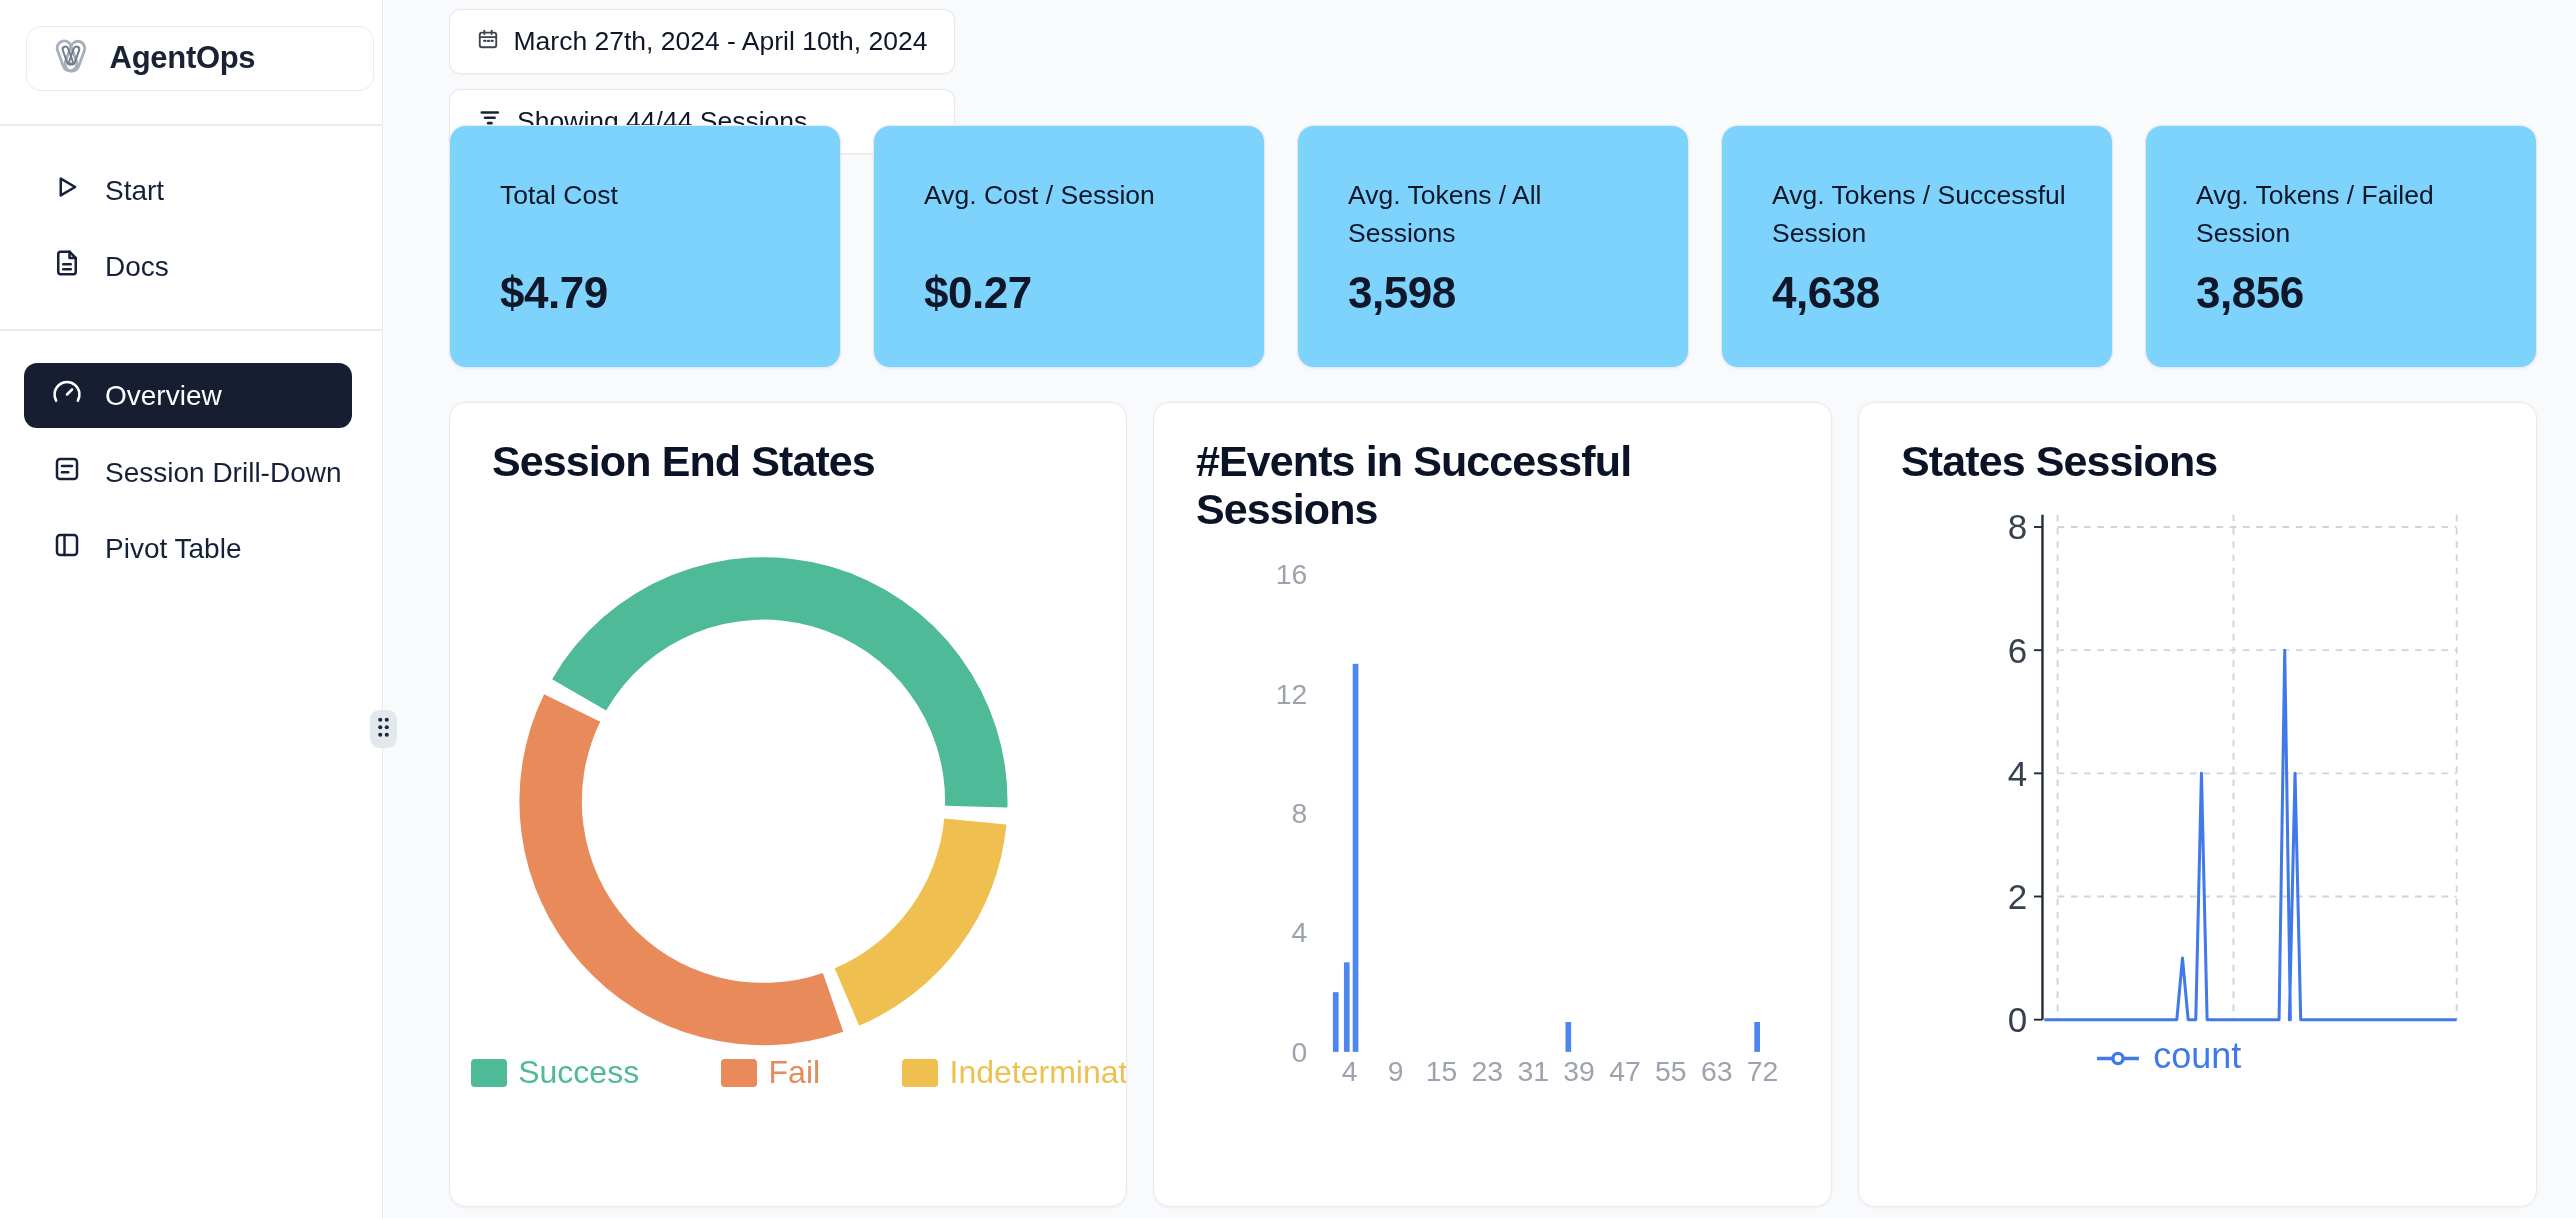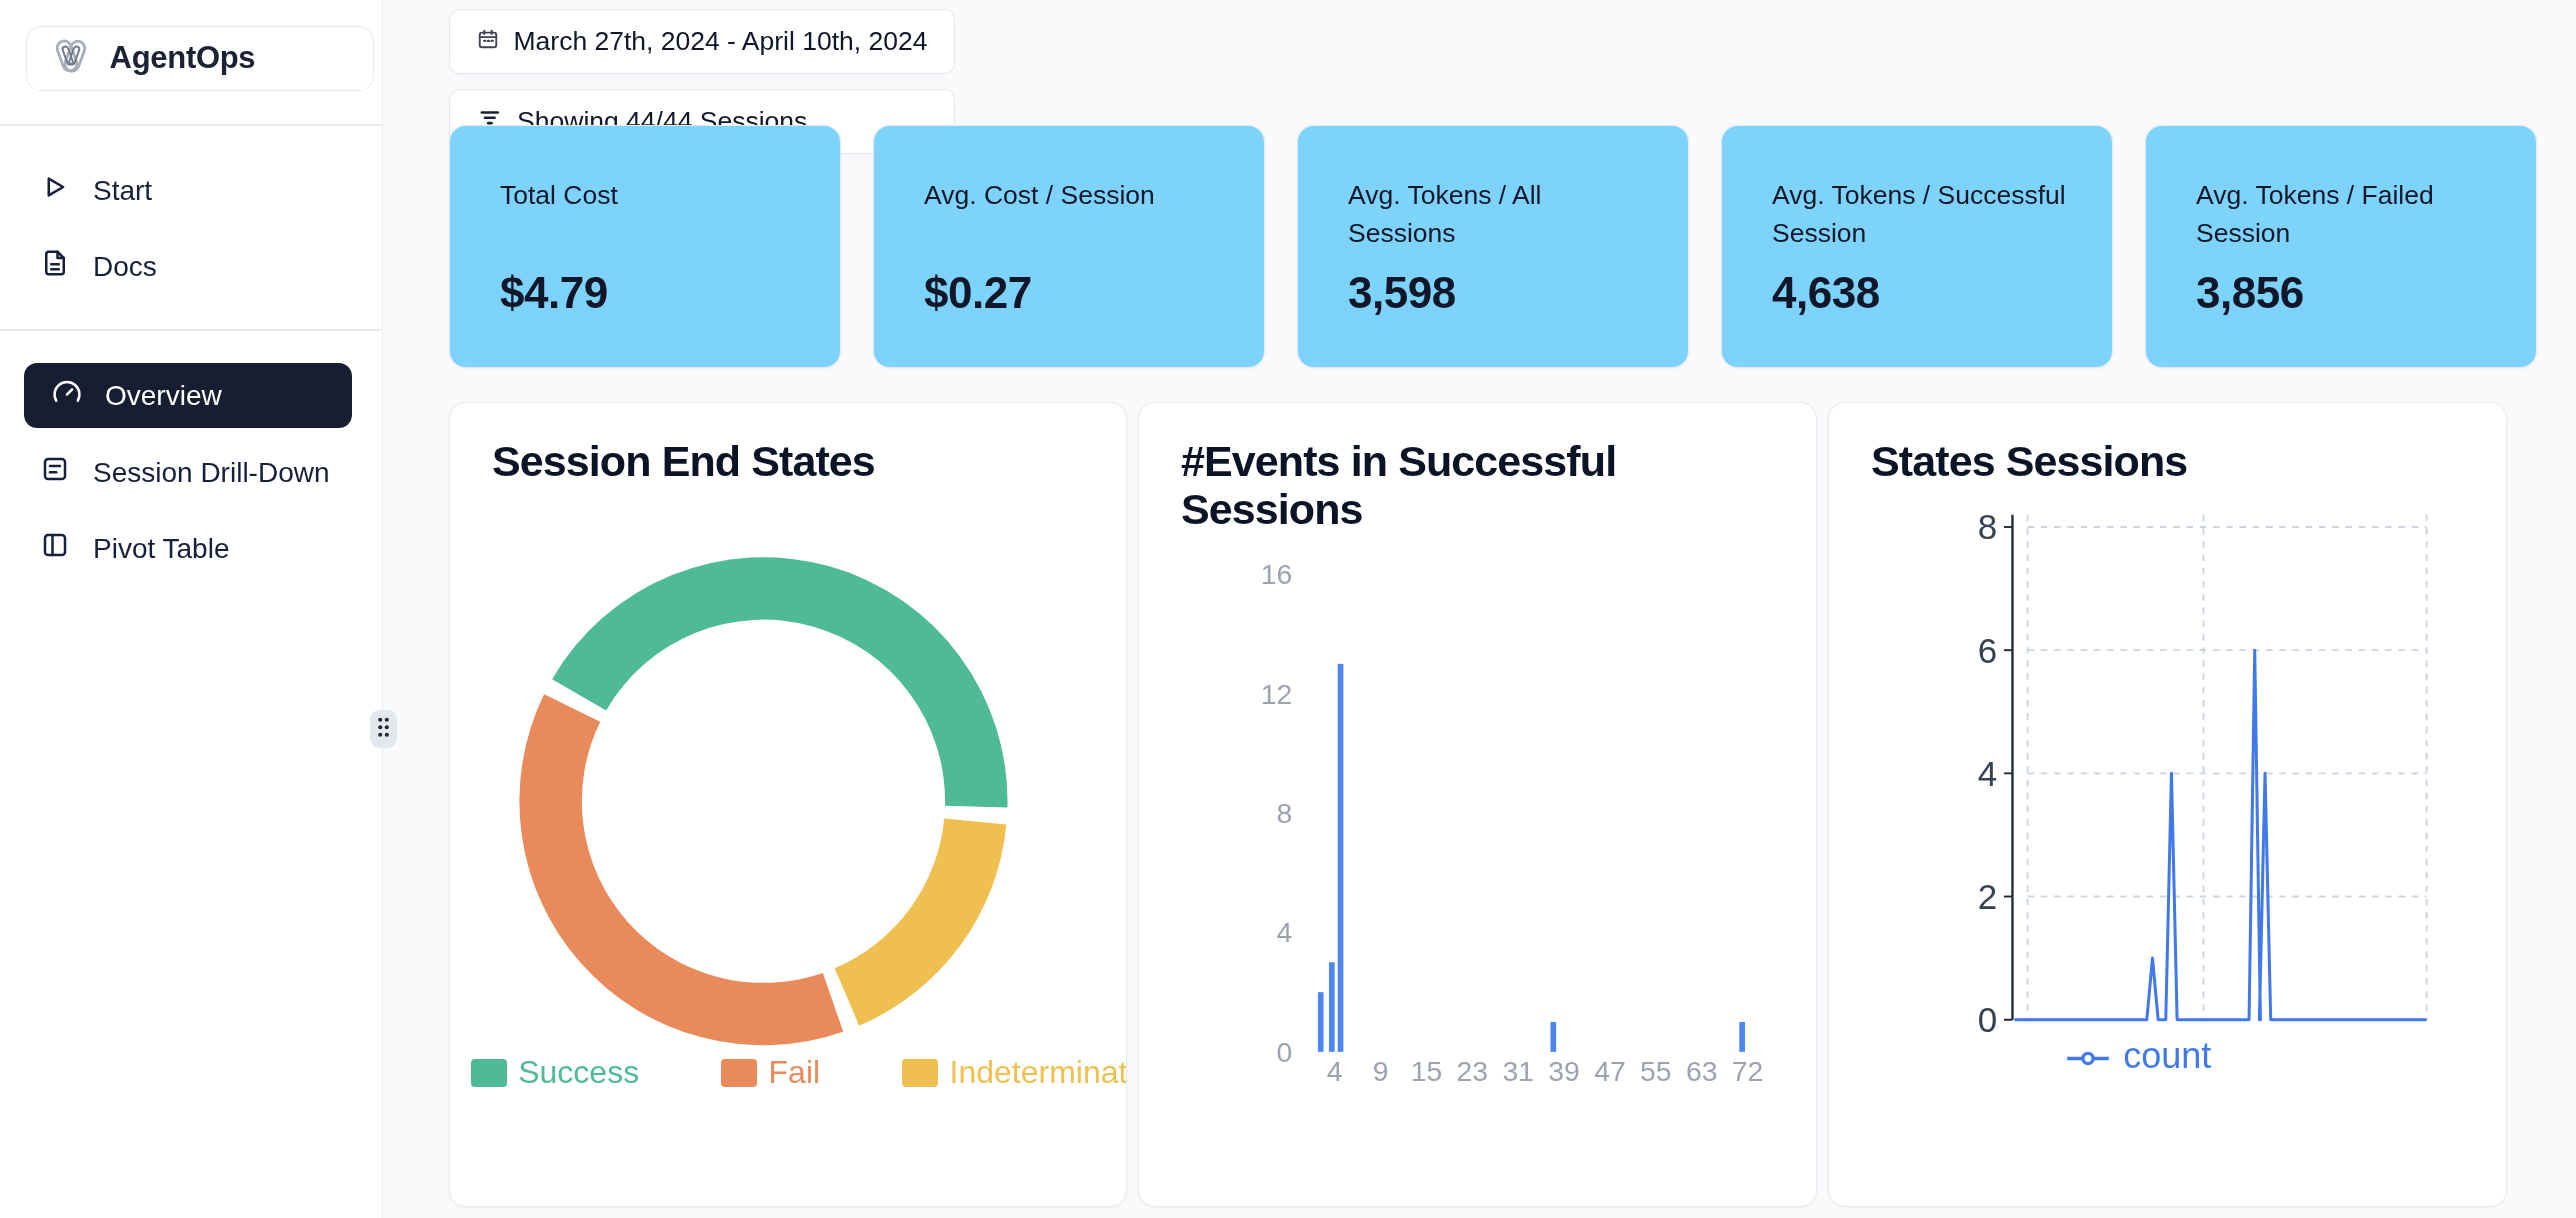--- a/index.html
+++ b/index.html
@@ -7,42 +7,42 @@
   body { font-family:"Liberation Sans","DejaVu Sans",sans-serif; background:#F8FAFC; color:#0F1729; }
   .app { position:relative; width:2152px; height:1219px; background:#F8FAFC; }
 
   
   .sidebar { position:absolute; left:0; top:0; width:383px; height:1219px; background:#FFFFFF; border-right:1.9px solid #E8ECF1; }
   .logo-card { position:absolute; left:25.6px; top:25.6px; width:348px; height:65px; background:#fff;
                border:1.9px solid #E6EAF0; border-radius:15px; display:flex; align-items:center; gap:17px; padding-left:21px; }
   .brand-text { font-size:31px; font-weight:700; color:#1A2234; letter-spacing:-0.3px; }
   .side-divider { position:absolute; left:0; width:100%; height:1.9px; background:#E8ECF1; }
   .nav-item { position:absolute; left:0; width:383px; height:59px; display:flex; align-items:center; gap:23px;
-              padding-left:40px; font-size:28px; color:#16203A; cursor:pointer; }
+              padding-left:52px; font-size:28px; color:#16203A; cursor:pointer; }
   .nav-item svg { flex:0 0 auto; }
   .nav-item.active { left:24px; width:328px; height:65px; background:#171E31; border-radius:13.2px; color:#FFFFFF; padding-left:28px; }
   .resize-handle { position:absolute; left:370px; top:710px; width:26.5px; height:38px; background:#E3E8EF; border-radius:9.5px;
                    display:flex; align-items:center; justify-content:center; cursor:col-resize; z-index:5; }
 
   
   .topbar { position:absolute; left:449px; top:8.5px; display:flex; gap:15px; align-items:stretch;flex-direction:column; }
   .pill-btn { height:65px; background:#fff; border:1.9px solid #E6EAF0; border-radius:11.4px; display:flex; align-items:center;
               gap:15px; padding:0 26.5px; font-size:26.5px; color:#0F1729; cursor:pointer; box-shadow:0 0.9px 1.9px rgba(16,24,40,.04); }
   .refresh-btn { width:89px; height:65px; background:#171E31; border:none; border-radius:13.2px; display:flex;
                  align-items:center; justify-content:center; cursor:pointer; }
 
   
   .stats { position:absolute; left:449px; top:125px; display:grid; grid-template-columns:repeat(5,392px); gap:32px; }
   .stat-card { height:243px; background:#7dd3fc; border:1.9px solid #E7EBF1; border-radius:17px; padding:51px 28px 0 50px;
                box-shadow:0 0.9px 2.8px rgba(16,24,40,.05); }
   .stat-label { font-size:26.5px; line-height:1.42; color:#0F1729; max-width:305px; min-height:91px; }
   .stat-value { font-size:44px; font-weight:800; color:#0F1729; letter-spacing:-0.5px; }
 
   
-  .charts { position:absolute; left:449px; top:402px; display:grid; grid-template-columns:678px 679px 679px; gap:11px; }
+  .charts { position:absolute; left:449px; top:402px; display:grid; grid-template-columns:678px 679px 679px; gap:26px; }
   .chart-card { position:relative; height:805px; background:#fff; border:1.9px solid #E7EBF1; border-radius:17px;
                 box-shadow:0 0.9px 2.8px rgba(16,24,40,.05); overflow:hidden; }
   .chart-title { position:absolute; left:42px; top:34px; font-size:43px; font-weight:800; color:#0B1426;
                  letter-spacing:-0.9px; line-height:1.12; max-width:549px; }
   .chart-svg { position:absolute; left:0; top:0; }
   .donut-legend { position:absolute; left:0; top:651px; width:100%; display:flex; justify-content:center; gap:42px; }
   .legend-item { display:flex; align-items:center; gap:11.4px; font-size:32px; cursor:pointer;padding-left:40px; }
   .legend-swatch { width:36px; height:28px; border-radius:3.8px; display:inline-block; }
   .line-legend { position:absolute; left:237px; top:632px; display:flex; align-items:center; gap:13.2px;
                  font-size:36px; color:#4179EA; cursor:pointer; }

